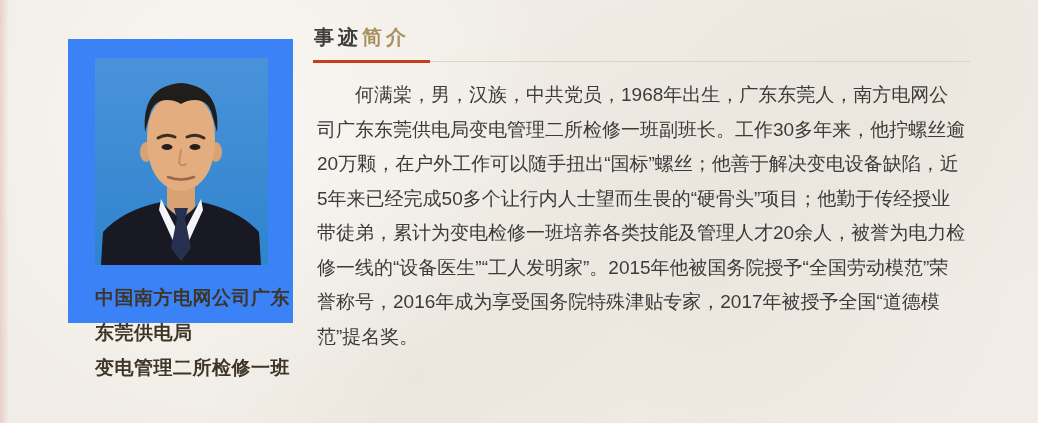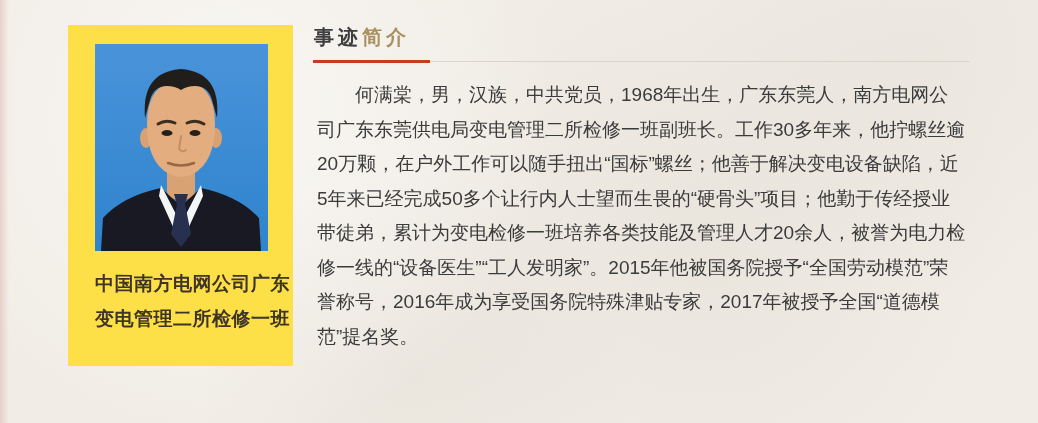--- a/index.html
+++ b/index.html
@@ -18,24 +18,24 @@
       radial-gradient(circle at 68% 55%, rgba(188,182,168,0.14), rgba(188,182,168,0) 42%),
       radial-gradient(circle at 40% 88%, rgba(188,178,162,0.12), rgba(188,178,162,0) 30%),
       radial-gradient(circle at 90% 12%, rgba(188,182,168,0.10), rgba(188,182,168,0) 25%),
       #f1ede6;
   }
 
   
   .profile-card {
     position: absolute;
     left: 68px;
-    top: 25px;
+    top: 39px;
     width: 225px;
-    height: 341px;
-    background: #fde047;
+    height: 284px;
+    background: #3b82f6;
   }
   .photo-frame {
     position: absolute;
     left: 27px;
     top: 19px;
     width: 173px;
     height: 207px;
     overflow: hidden;
   }
   .photo-frame svg { display: block; }
@@ -135,20 +135,21 @@
       <ellipse cx="100" cy="89" rx="5.5" ry="3" fill="#26201b"></ellipse>
 
       <path d="M86,92 L84,105 Q87,109 91,106" stroke="#c68f5f" stroke-width="2" fill="none" stroke-linecap="round"></path>
 
       <path d="M73,119 Q86,124 99,119" stroke="#9a6747" stroke-width="2.5" fill="none" stroke-linecap="round"></path>
     </svg>
   </div>
 
   <div class="card-caption">
     <div class="cap-line">中国南方电网公司广东</div>
+    <div class="cap-line">东莞供电局</div>
     <div class="cap-line">变电管理二所检修一班</div>
   </div>
 
 </div>
 
 <div class="section-header">
   <span class="title-primary">事迹</span><span class="title-secondary">简介</span>
 </div>
 
 <div class="rule-red"></div>

